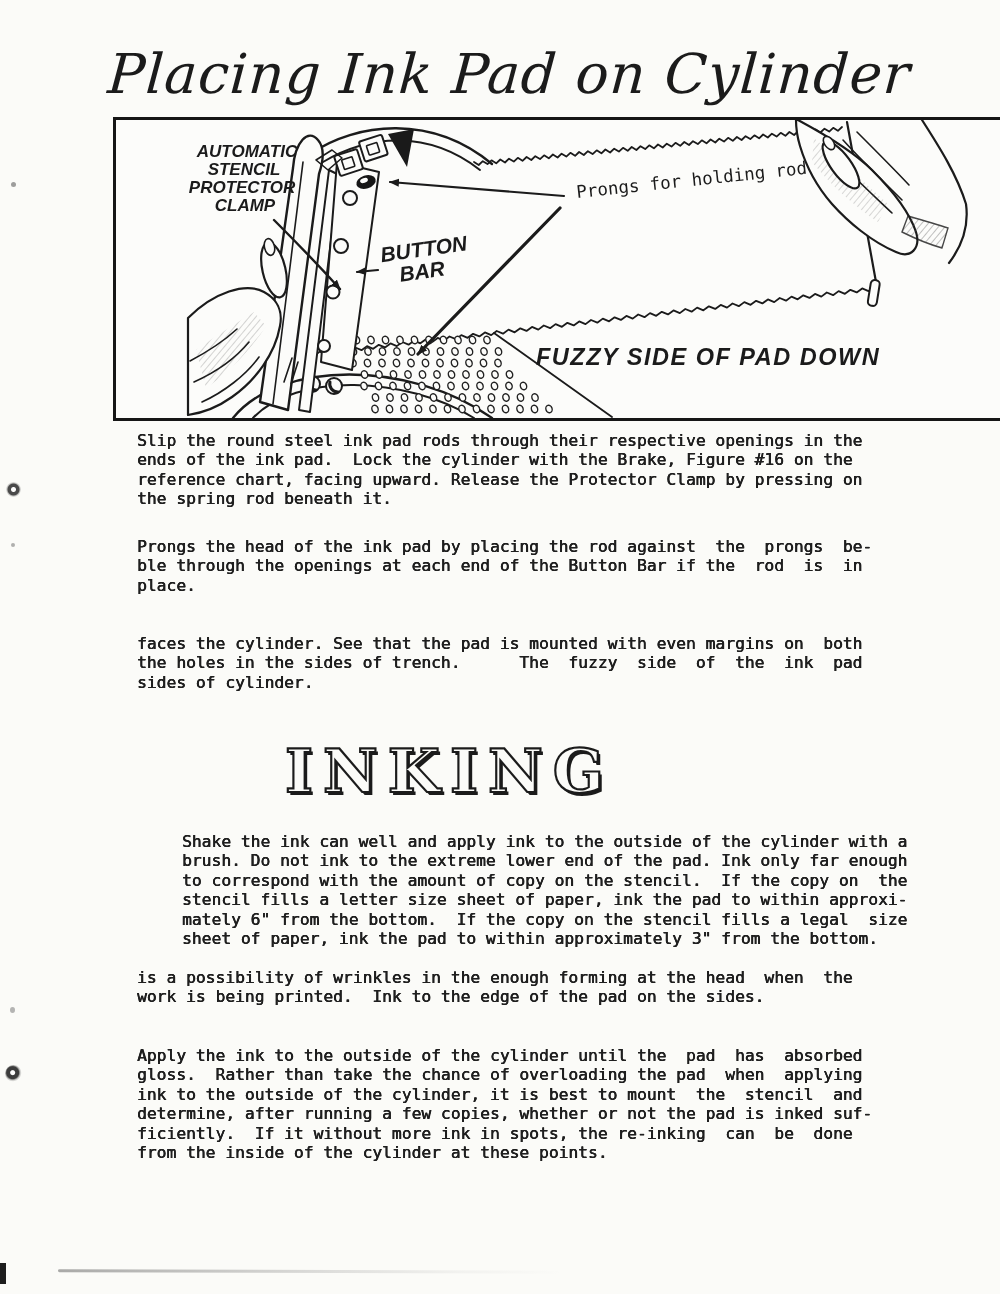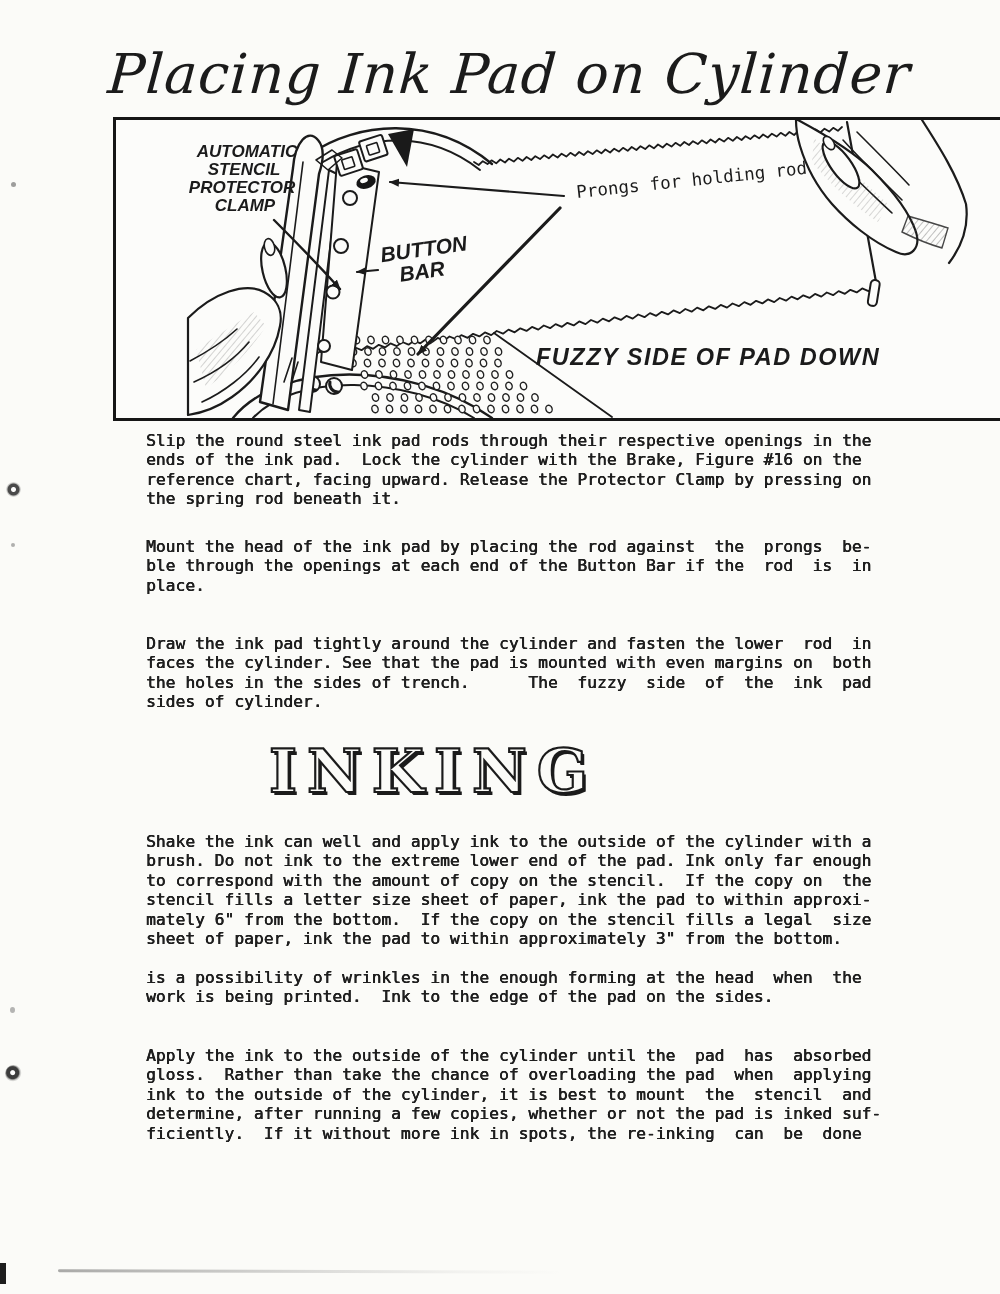--- a/index.html
+++ b/index.html
@@ -30,35 +30,36 @@
     box-sizing:border-box;
     background:#fcfcfa;
   }
   .figure svg{display:block;width:100%;height:100%;}
   .ln{stroke:#1b1b1b;fill:none;stroke-linecap:round;stroke-linejoin:round;}
   .fw{fill:#fcfcfa;stroke:#1b1b1b;stroke-linejoin:round;}
   .lbl-hand{font-family:"Liberation Sans",sans-serif;font-style:italic;font-weight:bold;fill:#1b1b1b;}
   .lbl-type{font-family:"DejaVu Sans Mono","Liberation Mono",monospace;fill:#1b1b1b;}
   
   .para{
-    position:absolute;left:146px;width:748px;
+    position:absolute;left:137px;width:748px;
     font-family:"DejaVu Sans Mono","Liberation Mono",monospace;
     font-size:16.3px;line-height:19.45px;
     color:#1f1f1f;
   }
   .tline{white-space:pre;text-shadow:0.45px 0 0 currentColor,0 0.3px 0 currentColor;}
   .p1{top:431px;} .p2{top:537px;} .p3{top:634px;}
-  .p4{top:832px;} .p5{top:968px;} .p6{top:1046px;}
+  .p4{top:832px;margin-left:45px;} .p5{top:968px;} .p6{top:1046px;}
   
   .inking{
     position:absolute;left:0;top:736px;width:867px;margin:0;
     text-align:center;
     font-family:"DejaVu Serif",serif;
     font-weight:bold;font-size:60px;letter-spacing:10px;
     color:#1d1d1d;
+    padding-left:16px;
   }
   @supports (-webkit-text-stroke: 2px black){
     .inking{
       color:#fbfbf8;
       -webkit-text-stroke:2.2px #1b1b1b;
       text-shadow:2.5px 2.5px 0 #1b1b1b;
     }
   }
   
   .speck{position:absolute;border-radius:50%;}
@@ -264,26 +265,25 @@
     </svg>
   </div>
 
   <div class="para p1">
       <div class="tline">Slip the round steel ink pad rods through their respective openings in the</div>
       <div class="tline">ends of the ink pad.  Lock the cylinder with the Brake, Figure #16 on the</div>
       <div class="tline">reference chart, facing upward. Release the Protector Clamp by pressing on</div>
       <div class="tline">the spring rod beneath it.</div>
     </div>
   <div class="para p2">
-      <div class="tline">Mount the head of the ink pad by placing the rod against  the  prongs  be-</div>
+      <div class="tline">Prongs the head of the ink pad by placing the rod against  the  prongs  be-</div>
       <div class="tline">ble through the openings at each end of the Button Bar if the  rod  is  in</div>
       <div class="tline">place.</div>
     </div>
   <div class="para p3">
-      <div class="tline">Draw the ink pad tightly around the cylinder and fasten the lower  rod  in</div>
       <div class="tline">faces the cylinder. See that the pad is mounted with even margins on  both</div>
       <div class="tline">the holes in the sides of trench.      The  fuzzy  side  of  the  ink  pad</div>
       <div class="tline">sides of cylinder.</div>
     </div>
 
   <h2 class="inking">INKING</h2>
 
   <div class="para p4">
       <div class="tline">Shake the ink can well and apply ink to the outside of the cylinder with a</div>
       <div class="tline">brush. Do not ink to the extreme lower end of the pad. Ink only far enough</div>
@@ -295,20 +295,21 @@
   <div class="para p5">
       <div class="tline">is a possibility of wrinkles in the enough forming at the head  when  the</div>
       <div class="tline">work is being printed.  Ink to the edge of the pad on the sides.</div>
     </div>
   <div class="para p6">
       <div class="tline">Apply the ink to the outside of the cylinder until the  pad  has  absorbed</div>
       <div class="tline">gloss.  Rather than take the chance of overloading the pad  when  applying</div>
       <div class="tline">ink to the outside of the cylinder, it is best to mount  the  stencil  and</div>
       <div class="tline">determine, after running a few copies, whether or not the pad is inked suf-</div>
       <div class="tline">ficiently.  If it without more ink in spots, the re-inking  can  be  done</div>
+      <div class="tline">from the inside of the cylinder at these points.</div>
     </div>
 
   <div class="speck s1"></div>
   <div class="speck s2"></div>
   <div class="speck s3"></div>
   <div class="speck s4"></div>
   <div class="speck s5"></div>
   <div class="smudge-line"></div>
   <div class="edge-tick"></div>
 </div>

